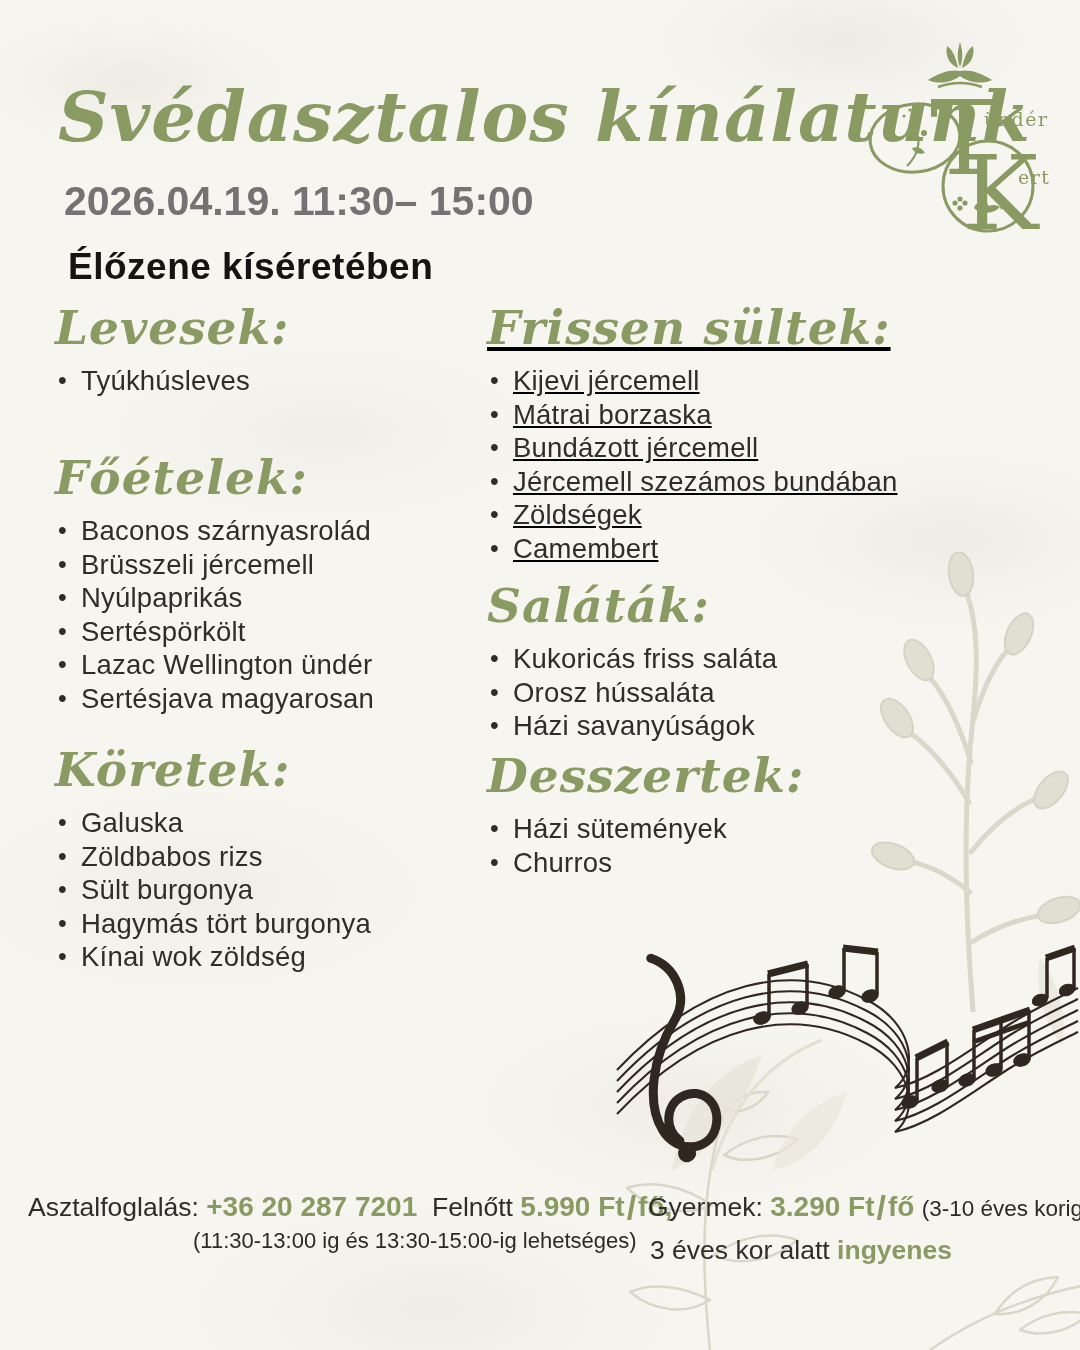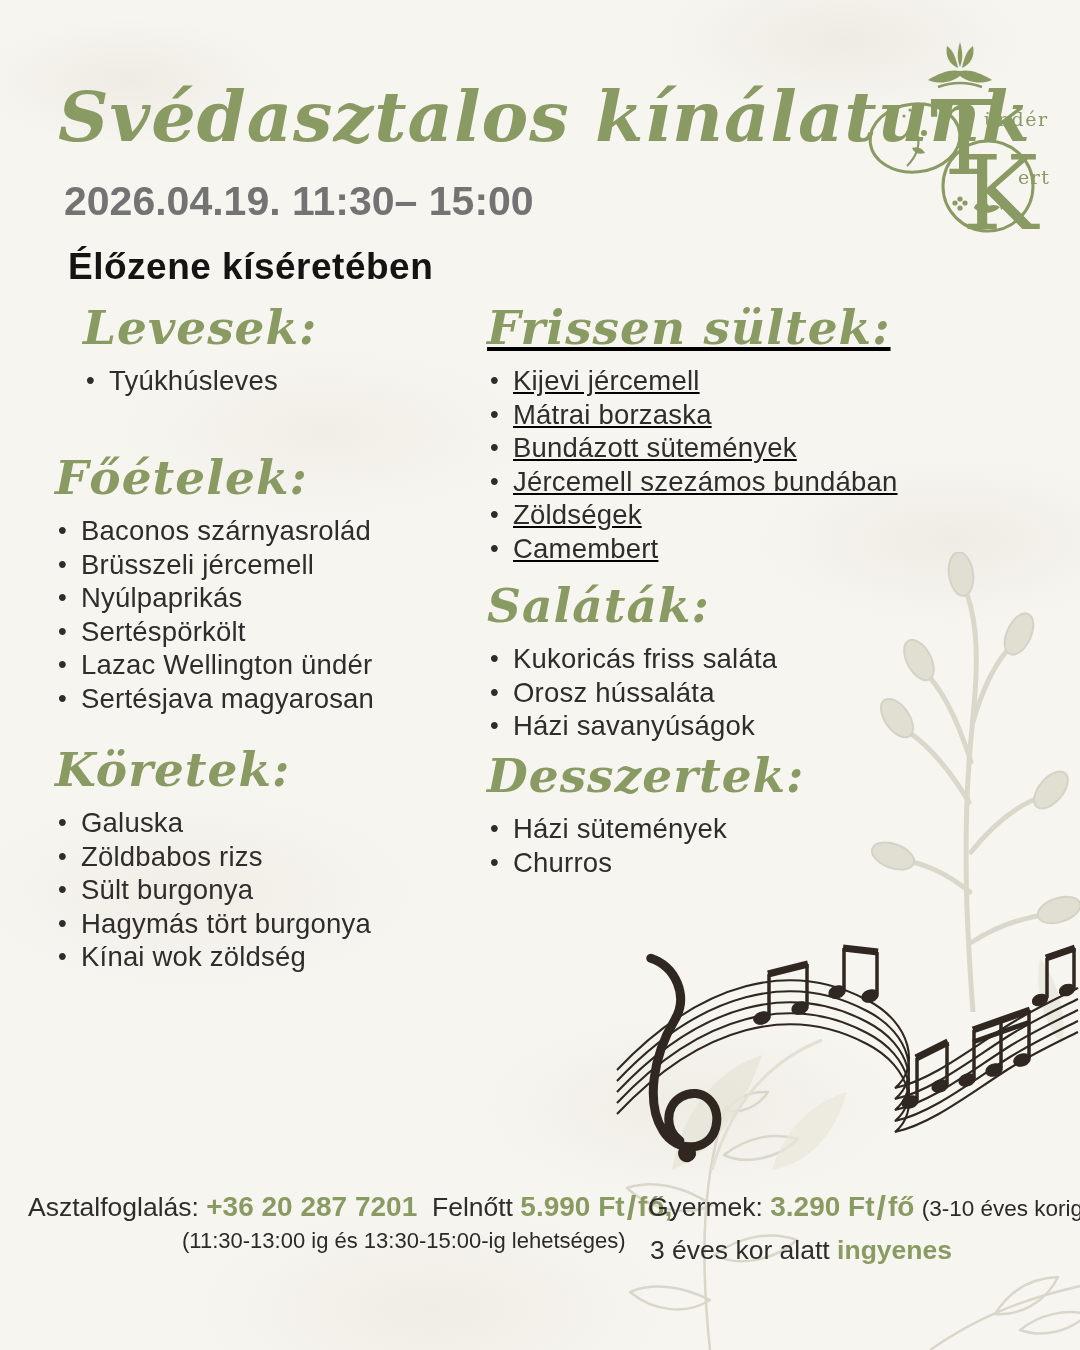--- a/index.html
+++ b/index.html
@@ -63,21 +63,21 @@
 
   .footer-line1-left{
     position:absolute;left:28px;top:1188px;white-space:nowrap;
     font-size:26.5px;color:#2e2d2b;
   }
   .footer-line1-right{
     position:absolute;left:648px;top:1188px;white-space:nowrap;
     font-size:26.5px;color:#2e2d2b;
   }
   .footer-line2-left{
-    position:absolute;left:182px;top:1228px;white-space:nowrap;
+    position:absolute;left:193px;top:1228px;white-space:nowrap;
     font-size:22px;color:#2b2a28;
   }
   .footer-line2-right{
     position:absolute;left:650px;top:1226px;white-space:nowrap;
     font-size:26.5px;color:#2e2d2b;margin-top:9px;
   }
   .green-bold{color:#8a9a63;font-weight:700;}
   .slash{color:#8a9a63;font-weight:600;font-size:34px;vertical-align:-3px;padding:0 2px;}
   .dim-note{font-size:22.5px;color:#2b2a28;}
 </style>
@@ -216,21 +216,21 @@
       <path d="M435,68 L435,28" stroke-width="3.5"></path>
       <path d="M462,58 L462,18" stroke-width="3.5"></path>
       <path d="M434,28 L463,18" stroke-width="7"></path>
     </g>
   </svg>
 
   <div class="title">Svédasztalos kínálatunk</div>
   <div class="date">2026.04.19. 11:30– 15:00</div>
   <div class="subtitle">Élőzene kíséretében</div>
 
-  <div class="section col-left" style="top:300px;margin-left:28px;">
+  <div class="section col-left" style="top:300px;">
     <h2 class="sec-heading">Levesek:</h2>
     <ul class="items">
       <li>Tyúkhúsleves</li>
     </ul>
   </div>
 
   <div class="section col-left" style="top:450px;">
     <h2 class="sec-heading">Főételek:</h2>
     <ul class="items">
       <li>Baconos szárnyasrolád</li>
@@ -251,21 +251,21 @@
       <li>Hagymás tört burgonya</li>
       <li>Kínai wok zöldség</li>
     </ul>
   </div>
 
   <div class="section col-right" style="top:300px;text-decoration:underline;">
     <h2 class="sec-heading">Frissen sültek:</h2>
     <ul class="items">
       <li>Kijevi jércemell</li>
       <li>Mátrai borzaska</li>
-      <li>Bundázott sütemények</li>
+      <li>Bundázott jércemell</li>
       <li>Jércemell szezámos bundában</li>
       <li>Zöldségek</li>
       <li>Camembert</li>
     </ul>
   </div>
 
   <div class="section col-right" style="top:578px;">
     <h2 class="sec-heading">Saláták:</h2>
     <ul class="items">
       <li>Kukoricás friss saláta</li>

